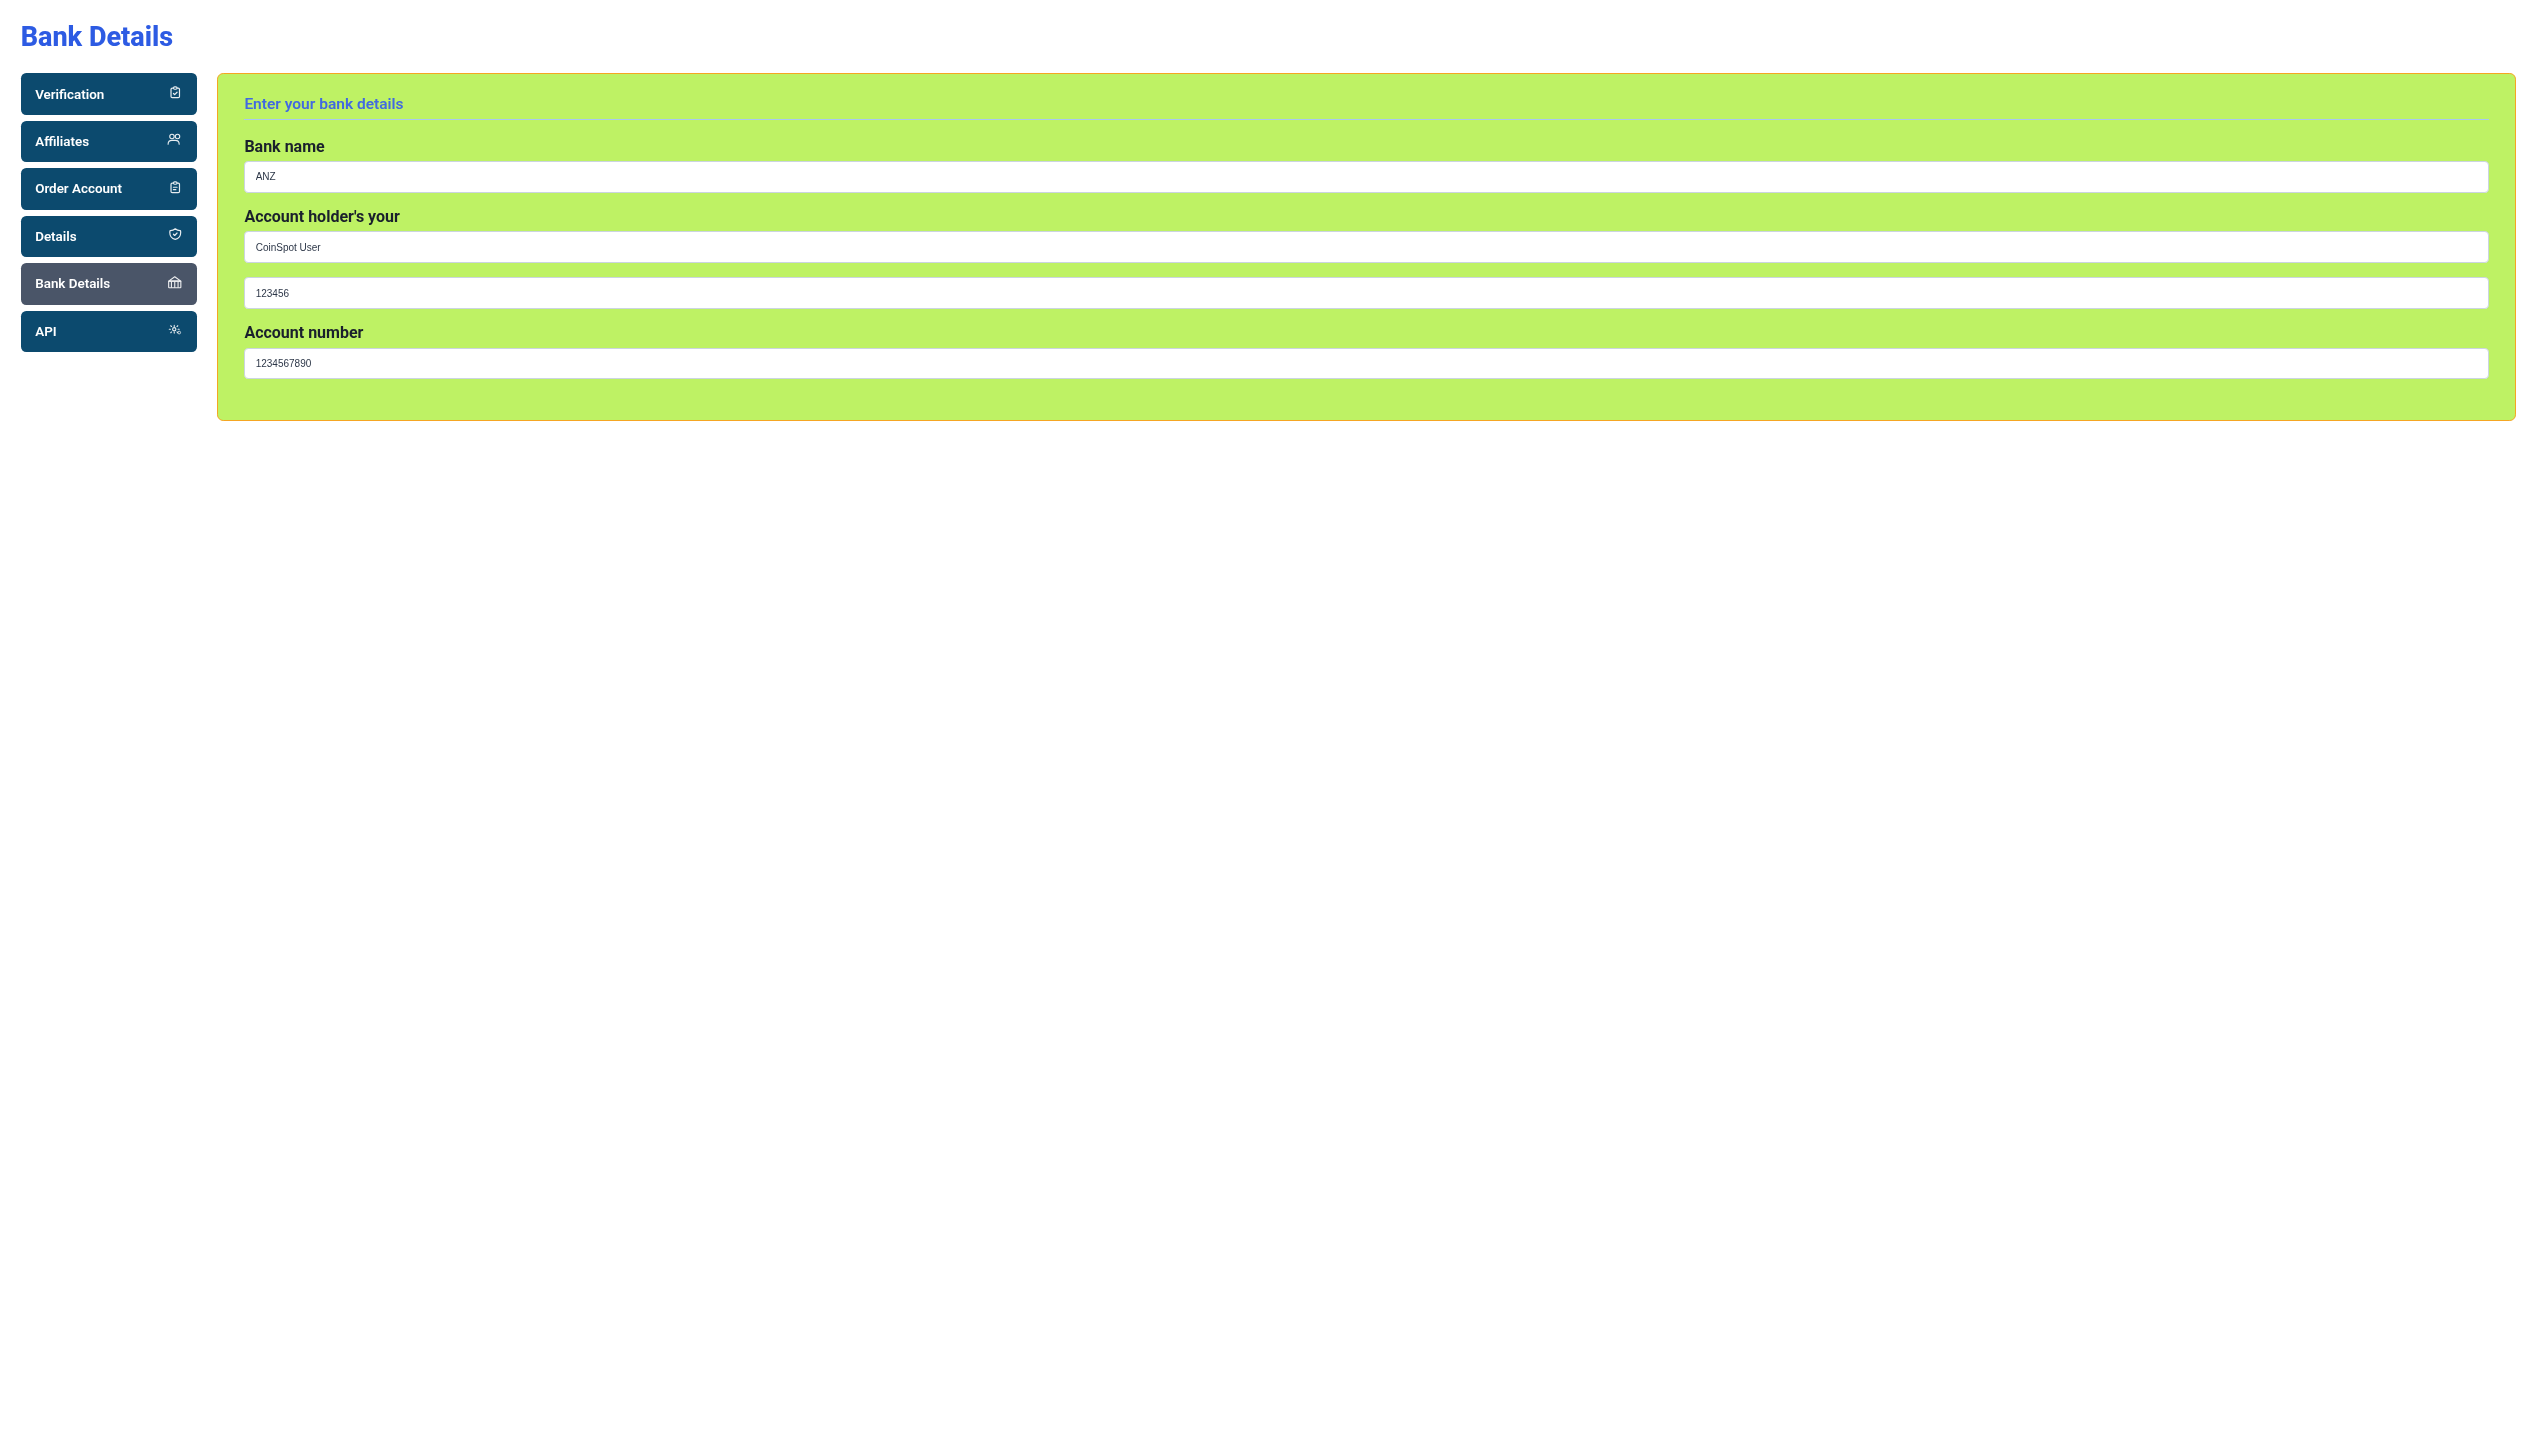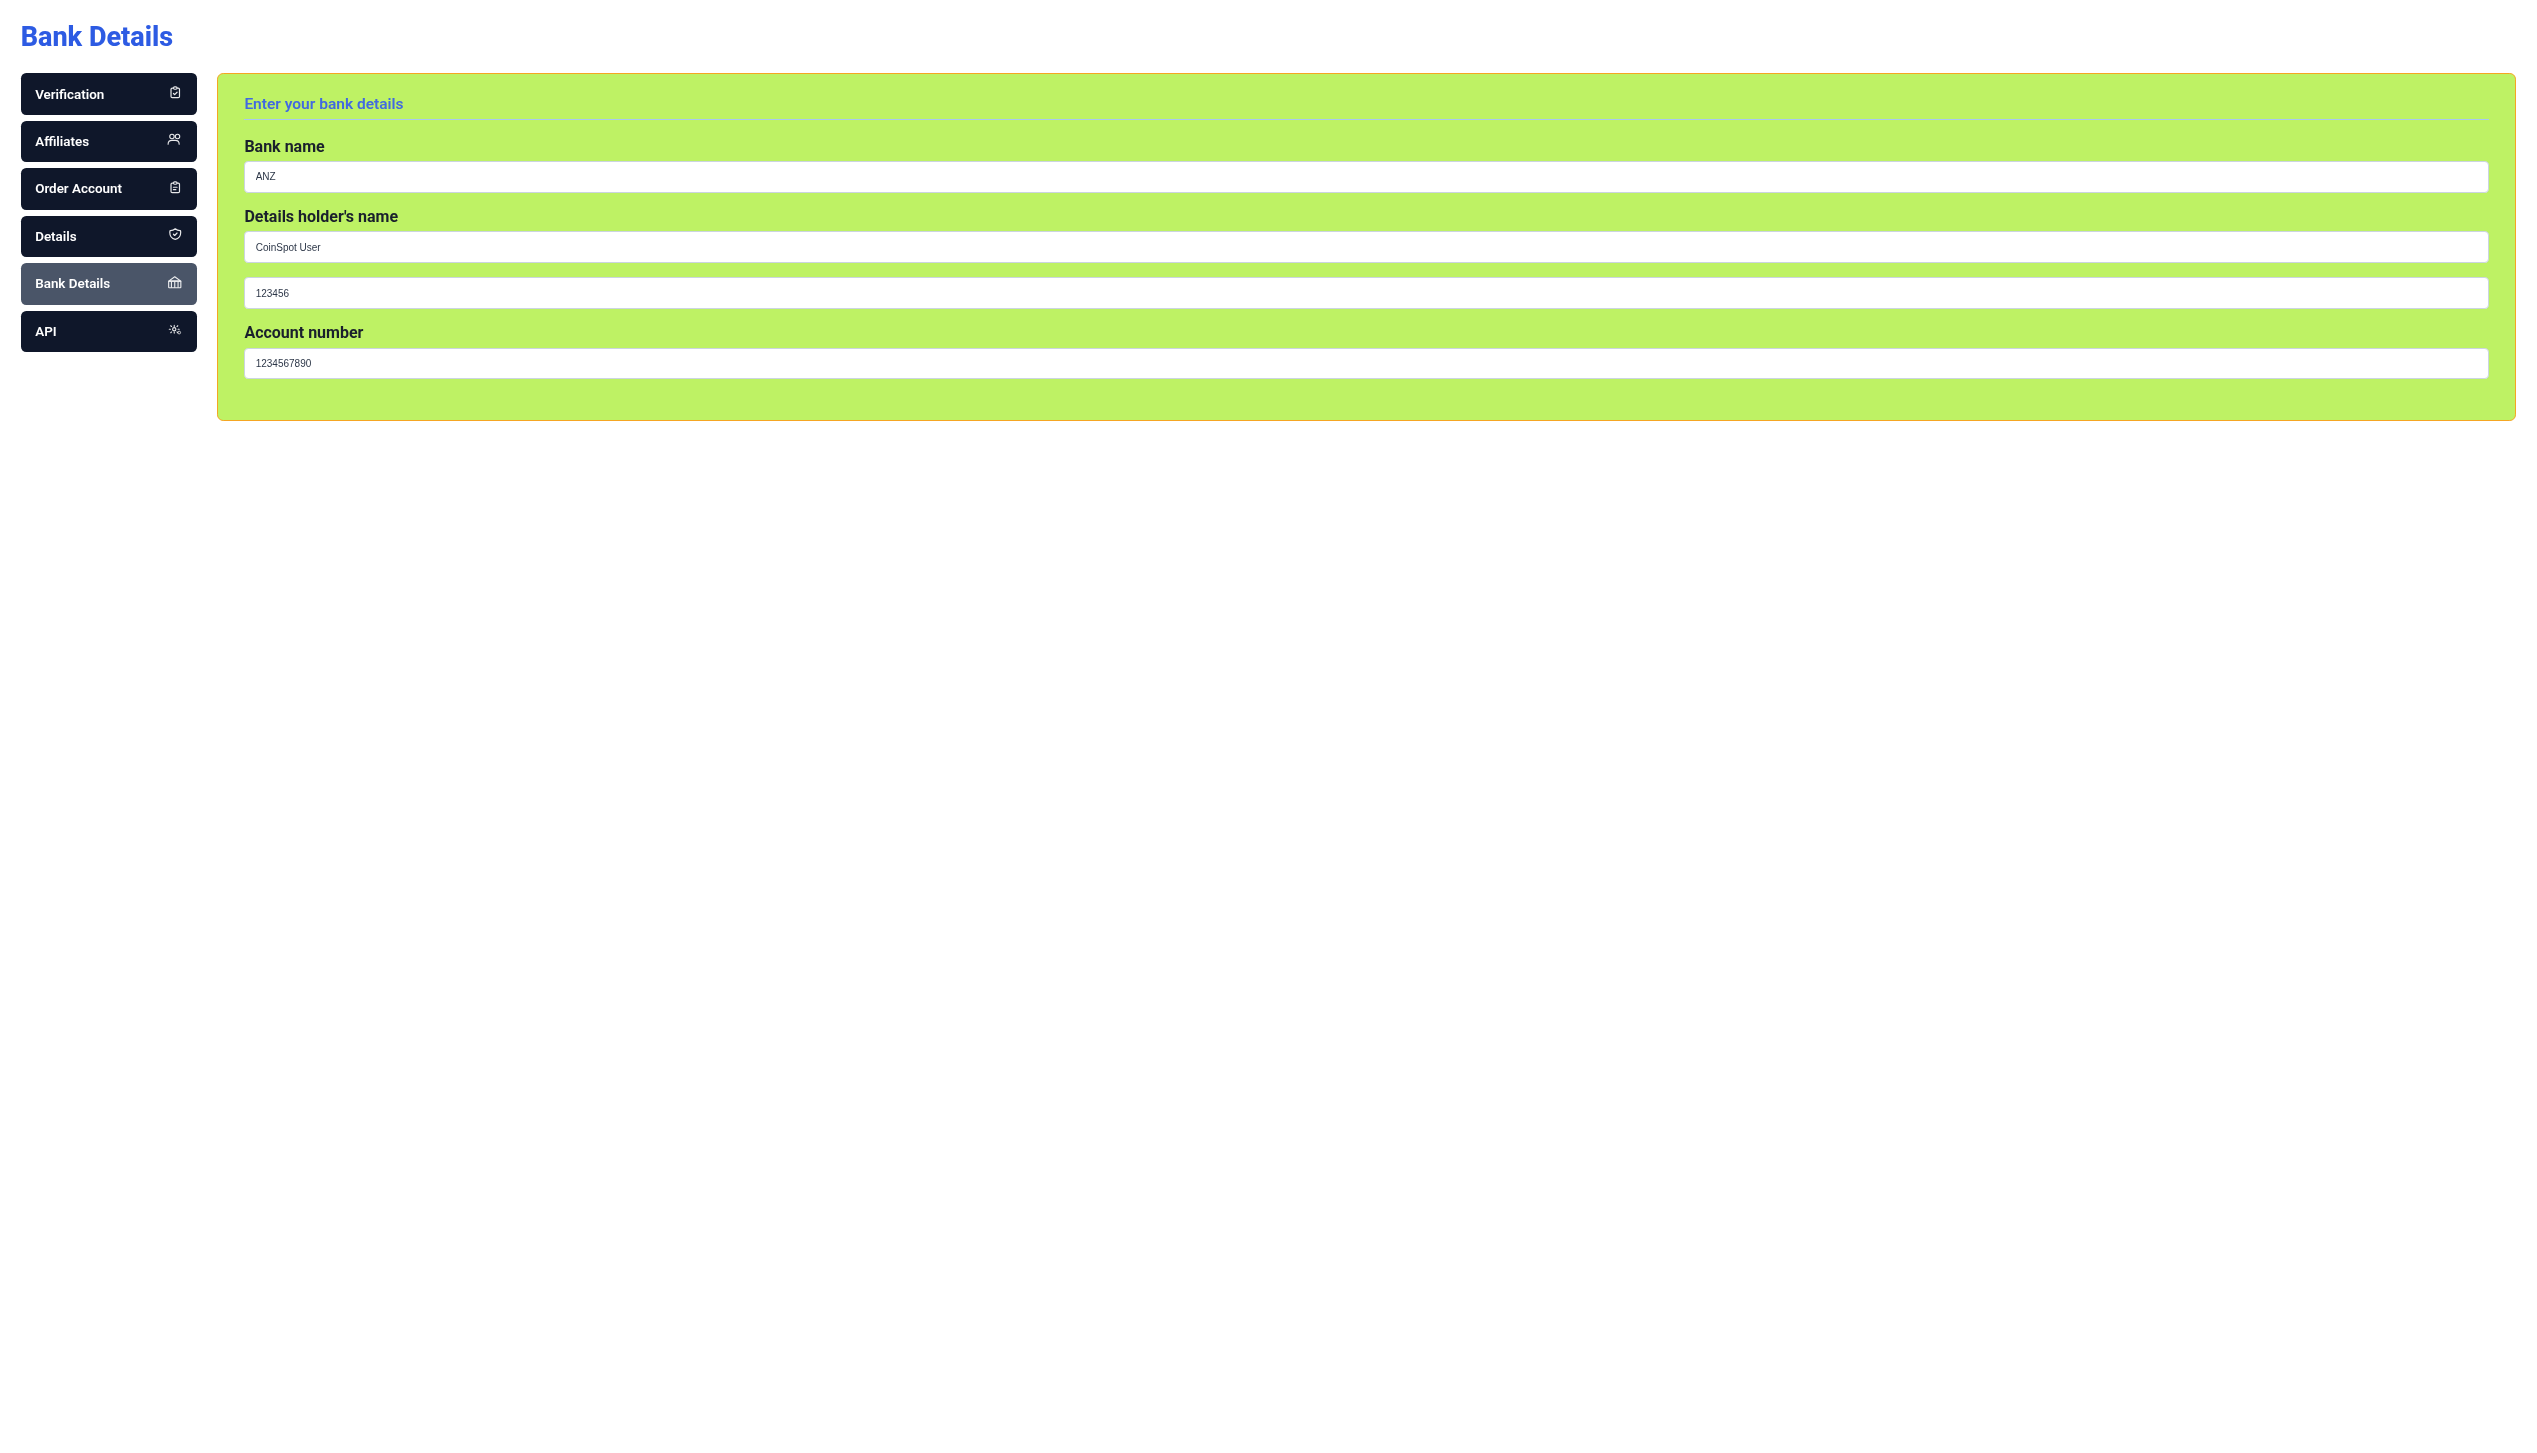--- a/index.html
+++ b/index.html
@@ -24,21 +24,21 @@
       width: 176px;
       flex-shrink: 0;
       display: flex;
       flex-direction: column;
       gap: 6.2px;
     }
     .sidebar-item {
       display: flex;
       align-items: center;
       justify-content: space-between;
-      background: #0f172a;
+      background: #0c4a6e;
       border-radius: 5.2px;
       padding: 11.4px 14.5px;
       cursor: pointer;
       color: #ffffff;
     }
     .sidebar-item.active {
       background: #4a5568;
     }
     .sidebar-item-label {
       font-size: 13.4px;
@@ -141,19 +141,19 @@
             <circle cx="24" cy="18" r="2.5" stroke="white" stroke-width="1.5" fill="none"></circle>
           </svg></span>
       </div>
     </nav>
 
   <div class="main-content">
     <div class="form-title">Enter your bank details</div>
     <hr class="form-divider">
     <div id="form-fields">
         <div class="form-group"><label class="form-label">Bank name</label><input type="text" class="form-input" value="ANZ" style=""></div>
-        <div class="form-group"><label class="form-label">Details holder's name</label><input type="text" class="form-input" value="CoinSpot User" style=""></div>
+        <div class="form-group"><label class="form-label">Account holder's your</label><input type="text" class="form-input" value="CoinSpot User" style=""></div>
         <div class="form-group"><input type="text" class="form-input" value="123456" style=""></div>
         <div class="form-group"><label class="form-label">Account number</label><input type="text" class="form-input" value="1234567890" style=""></div>
       </div>
   </div>
 </div>
 
 
 </body></html>

